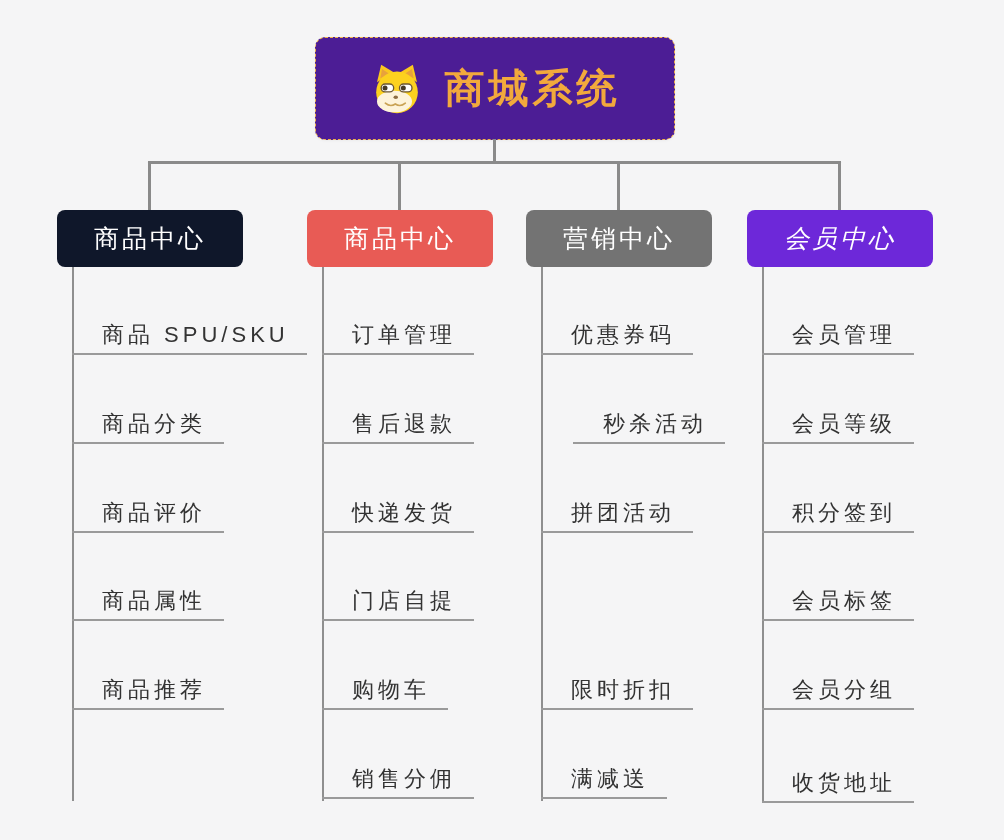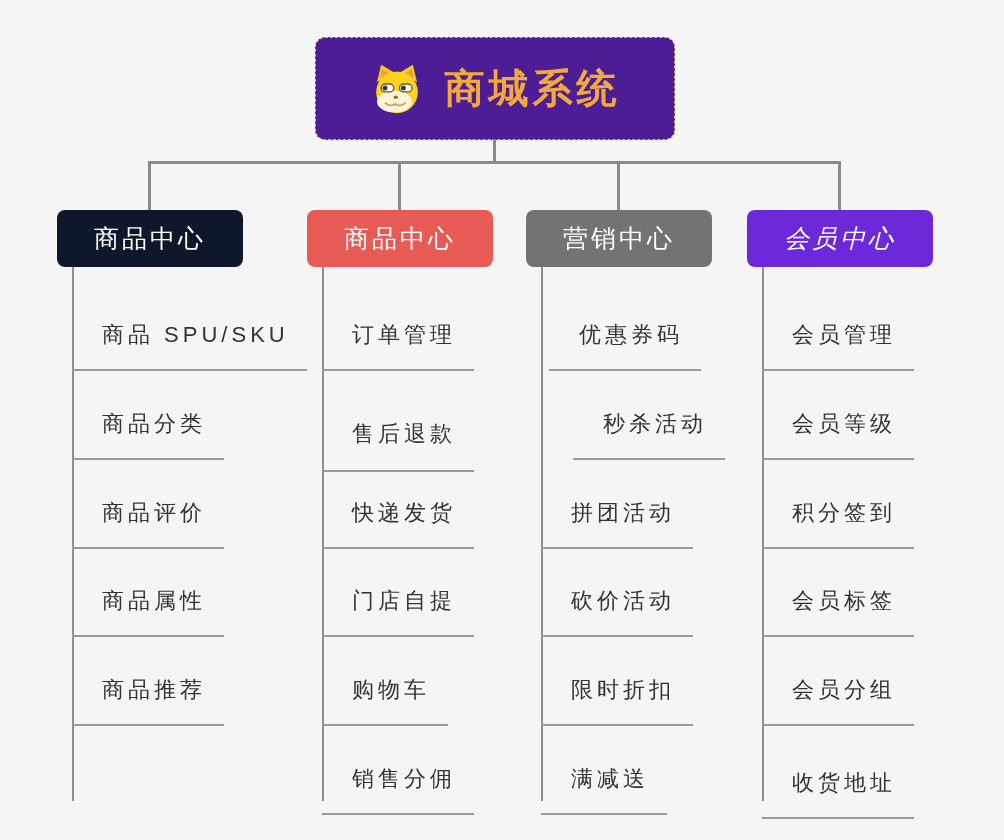--- a/index.html
+++ b/index.html
@@ -47,21 +47,21 @@
     cursor:default;
   }
   .col-line{
     position:absolute;left:15px;top:57px;width:2px;height:534px;
     background:#8f8f8f;
   }
   .leaf-item{
     position:absolute;left:15px;
     font-size:22px;line-height:28px;letter-spacing:4px;
     color:#333333;
-    padding:0 18px 20px 30px;
+    padding:0 18px 4px 30px;
     border-bottom:2px solid #9a9a9a;
     white-space:nowrap;
     cursor:default;
   }
 </style>
 </head>
 <body>
 
 <div class="canvas">
 
@@ -97,33 +97,32 @@
   <div class="leaf-item" style="top: 111px;">商品 SPU/SKU</div>
         <div class="leaf-item" style="top: 200px;">商品分类</div>
         <div class="leaf-item" style="top: 289px;">商品评价</div>
         <div class="leaf-item" style="top: 377px;">商品属性</div>
         <div class="leaf-item" style="top: 466px;">商品推荐</div>
       </div>
       <div class="branch-col" style="left: 307px;">
     <div class="branch-head" style="background: rgb(232, 91, 85);">商品中心</div>
     <div class="col-line"></div>
   <div class="leaf-item" style="top: 111px;">订单管理</div>
-        <div class="leaf-item" style="top: 212px; font-family: Liberation Mono, monospace;">售后退款</div>
+        <div class="leaf-item" style="top: 200px;">售后退款</div>
         <div class="leaf-item" style="top: 289px;">快递发货</div>
         <div class="leaf-item" style="top: 377px;">门店自提</div>
         <div class="leaf-item" style="top: 466px;">购物车</div>
         <div class="leaf-item" style="top: 555px;">销售分佣</div>
       </div>
       <div class="branch-col" style="left: 526px;">
     <div class="branch-head" style="background: #737373;">营销中心</div>
     <div class="col-line"></div>
-  <div class="leaf-item" style="top: 111px; margin-left: 8px;">优惠券码</div>
+  <div class="leaf-item" style="top: 111px;">优惠券码</div>
         <div class="leaf-item" style="top: 200px; margin-left: 32px;">秒杀活动</div>
         <div class="leaf-item" style="top: 289px;">拼团活动</div>
-        <div class="leaf-item" style="top: 377px;">砍价活动</div>
         <div class="leaf-item" style="top: 466px;">限时折扣</div>
         <div class="leaf-item" style="top: 555px;">满减送</div>
       </div>
       <div class="branch-col" style="left: 747px;">
     <div class="branch-head" style="background: #6d28d9; font-style: italic;">会员中心</div>
     <div class="col-line"></div>
   <div class="leaf-item" style="top: 111px;">会员管理</div>
         <div class="leaf-item" style="top: 200px;">会员等级</div>
         <div class="leaf-item" style="top: 289px;">积分签到</div>
         <div class="leaf-item" style="top: 377px;">会员标签</div>

